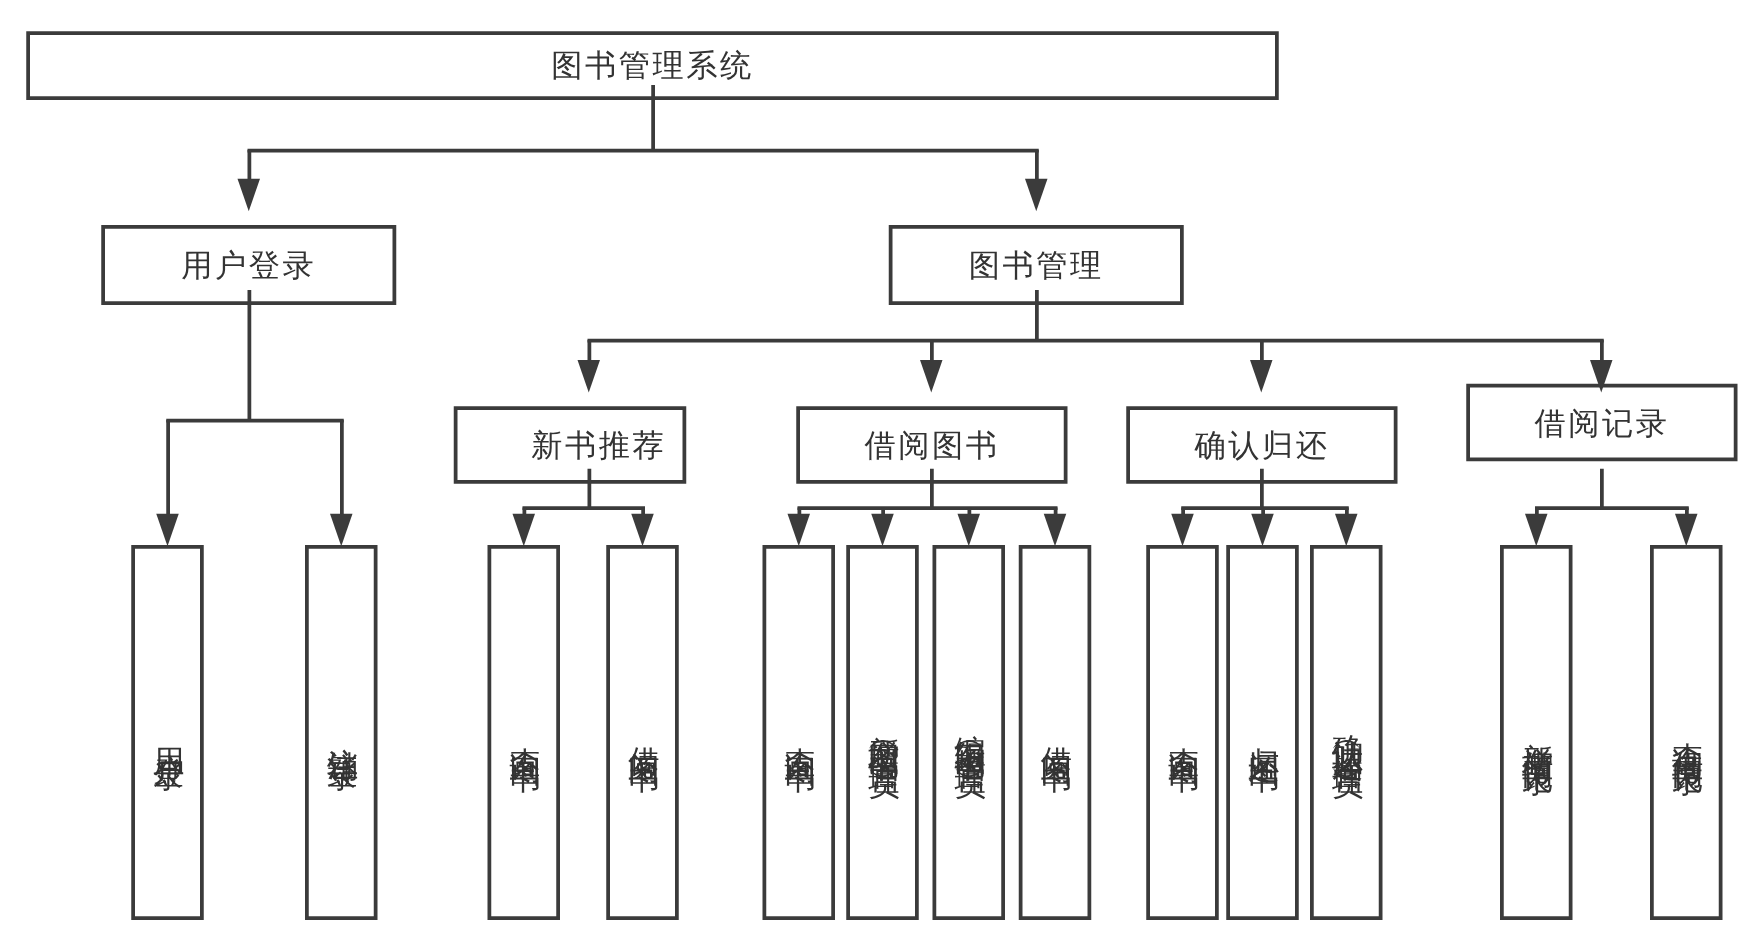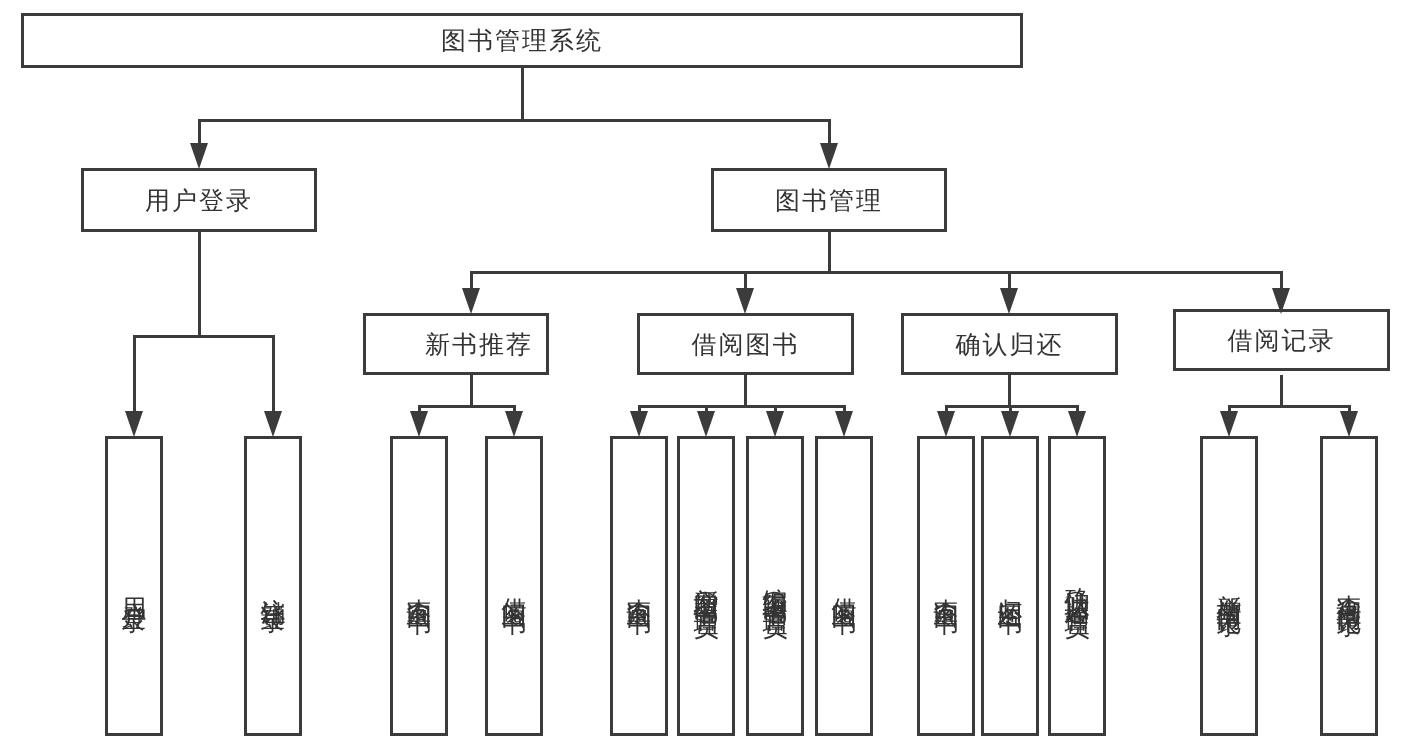--- a/index.html
+++ b/index.html
@@ -13,20 +13,21 @@
   .node{
     position:absolute;
     box-sizing:border-box;
     border:3px solid #3b3b3b;
     background:#ffffff;
     display:flex;align-items:center;justify-content:center;
     color:#333333;
     font-size:25px;
     letter-spacing:2px;
     white-space:nowrap;
+    margin-top:12px;
   }
   .leaf{
     position:absolute;
     box-sizing:border-box;
     border:3px solid #3b3b3b;
     background:#ffffff;
     width:58px;height:300px;
     top:436px;
     display:flex;align-items:center;justify-content:center;
   }
@@ -73,21 +74,21 @@
 
   <div class="node" style="left:363px;top:313px;width:186px;height:62px;padding-left:46px;">
     <span>新书推荐</span>
   </div>
   <div class="node" style="left:637px;top:313px;width:217px;height:62px;">
     <span>借阅图书</span>
   </div>
   <div class="node" style="left:901px;top:313px;width:217px;height:62px;">
     <span>确认归还</span>
   </div>
-  <div class="node" style="left:1173px;top:309px;width:217px;height:62px;">
+  <div class="node" style="left:1173px;top:295px;width:217px;height:62px;">
     <span>借阅记录</span>
   </div>
 
   <div class="leaf" style="left:105px;">
     <span>用户登录</span>
   </div>
   <div class="leaf" style="left:244px;">
     <span>注销登录</span>
   </div>
 

